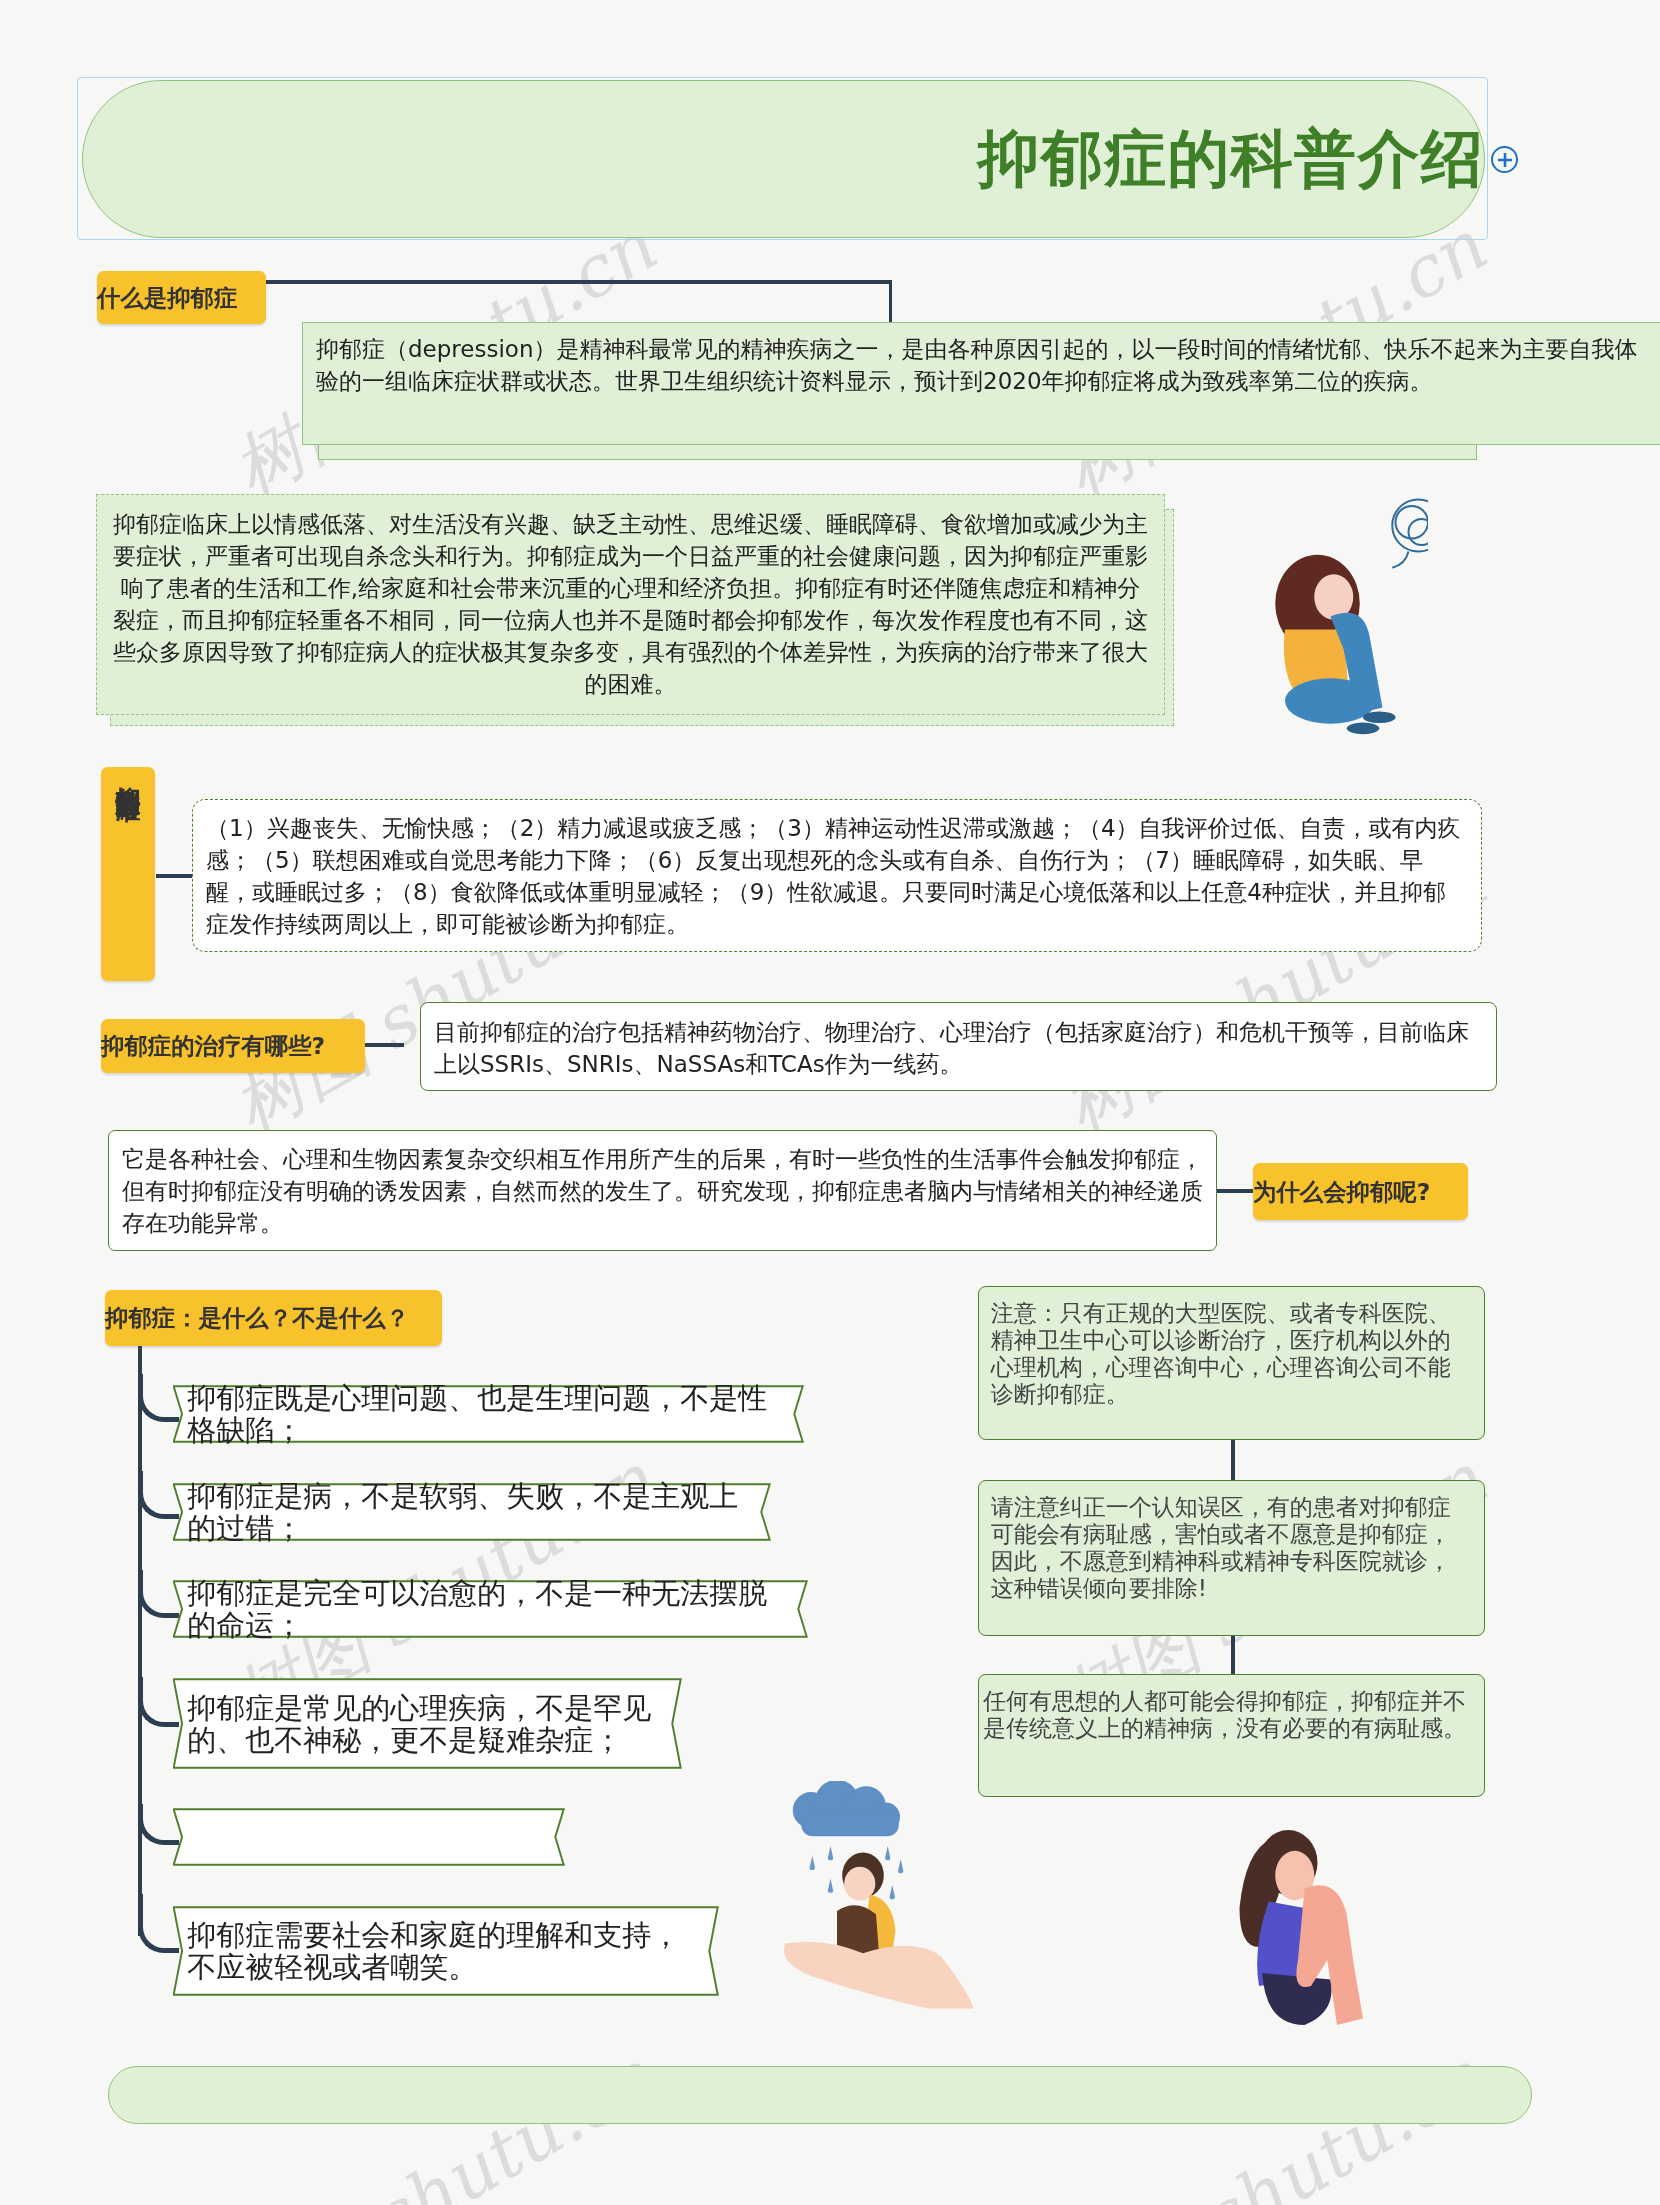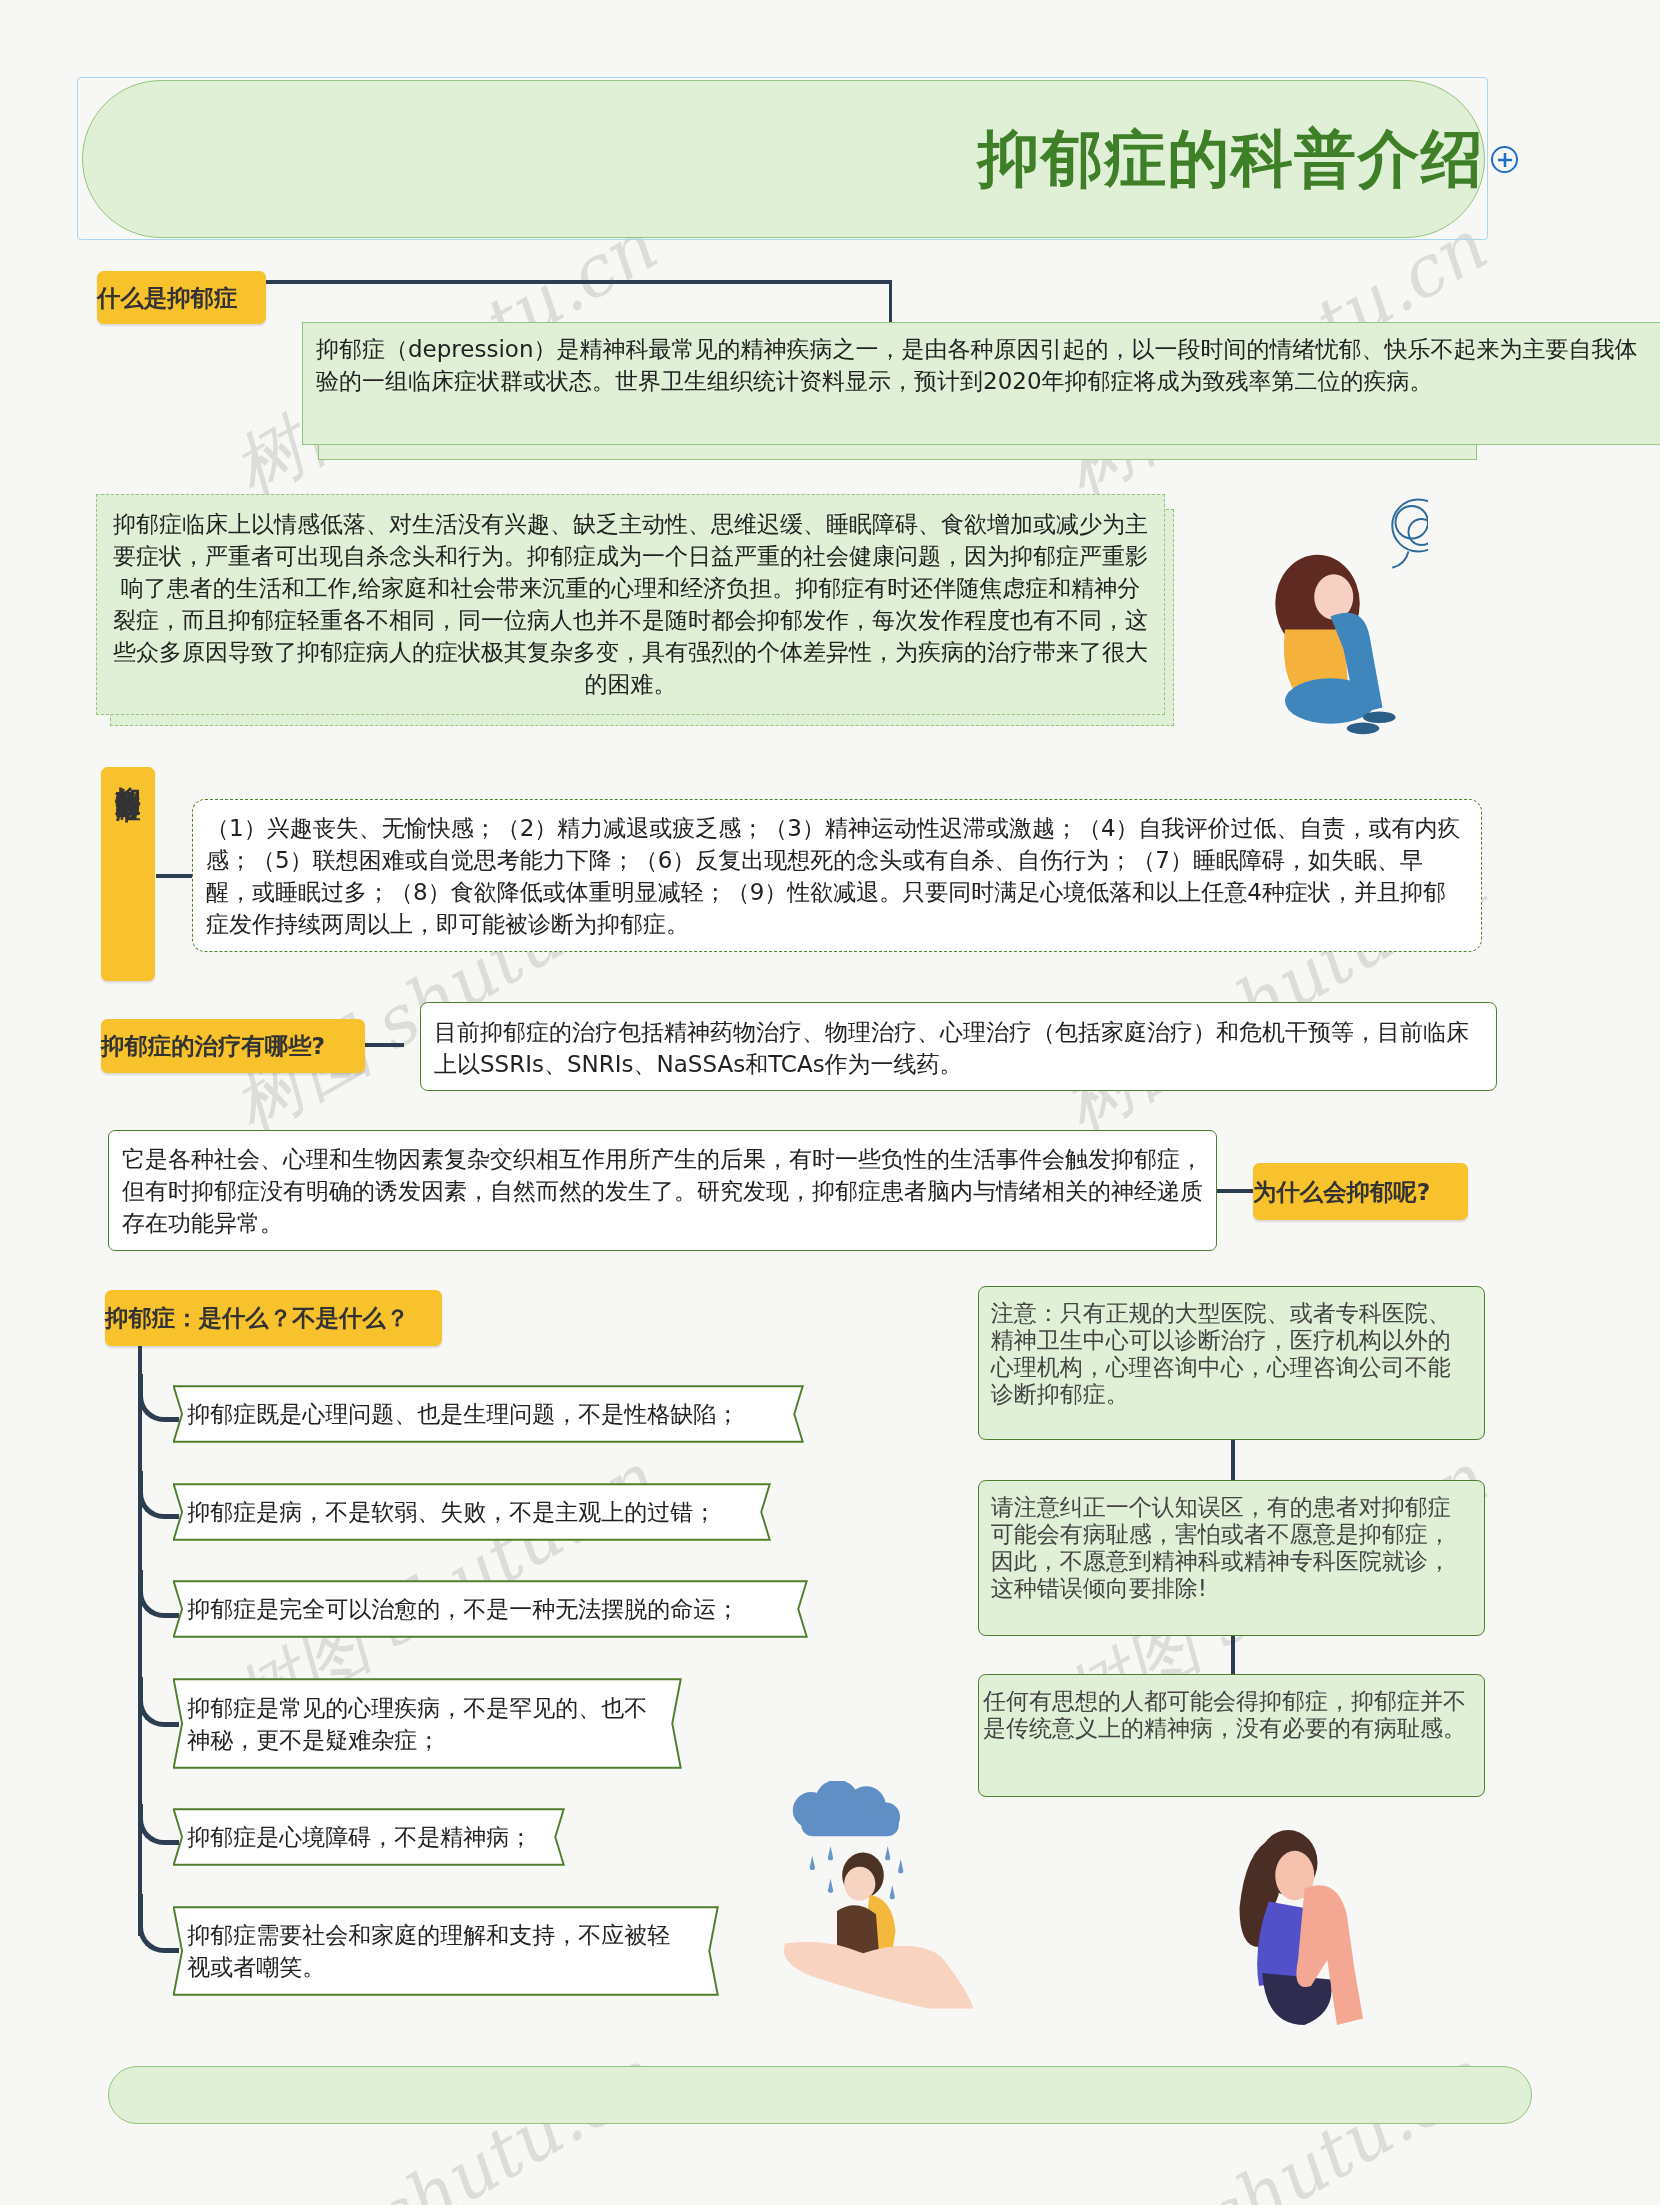--- a/index.html
+++ b/index.html
@@ -38,21 +38,21 @@
   .greenbox-dash { background:#dff0d6; border:1.9px dashed #93c47d; }
   .whitebox { background:#fff; border:1.9px solid #4f7f2d; border-radius:7.8px; }
   .whitebox-dash { background:#fff; border:1.9px dashed #4f7f2d; border-radius:13px; }
   .note { background:#dff0d6; border:1.9px solid #4f7f2d; border-radius:7.8px; }
   .txt { font-size:23px; line-height:32px; color:#222; }
   .txt-grey { font-size:23px; line-height:27px; color:#444; }
   .line { background:#2d3e50; position:absolute; }
   
   .banner { position:absolute; }
   .banner svg { position:absolute; left:0; top:0; }
-  .banner .btext { position:absolute; left:14.3px; top:0; right:26px; bottom:0; display:flex; align-items:center; font-size:23px; line-height:32px; color:#222; }
+  .banner .btext { position:absolute; left:14.3px; top:0; right:26px; bottom:0; display:flex; align-items:center; font-size:29px; line-height:32px; color:#222; }
   .bracket { position:absolute; border-left:5.2px solid #2d3e50; border-bottom:5.2px solid #2d3e50; border-bottom-left-radius:26px; }
 </style>
 </head>
 <body>
 
 <div class="watermark" style="left:208px;top:311px;">树图 shutu.cn</div>
 <div class="watermark" style="left:1038px;top:311px;">树图 shutu.cn</div>
 <div class="watermark" style="left:208px;top:947px;">树图 shutu.cn</div>
 <div class="watermark" style="left:1038px;top:947px;">树图 shutu.cn</div>
 <div class="watermark" style="left:208px;top:1544px;">树图 shutu.cn</div>
@@ -164,21 +164,20 @@
   <svg width="509" height="91" viewBox="0 0 784 140" preserveAspectRatio="none">
       <path d="M1 2 L782 2 L769 70 L782 138 L1 138 L14 70 Z" fill="#fff" stroke="#4f7f2d" stroke-width="3"></path>
     </svg>
   <div class="btext">抑郁症是常见的心理疾病，不是罕见的、也不神秘，更不是疑难杂症；</div>
 </div>
 
 <div class="banner" style="left:173px;top:1808px;width:392px;height:58px;">
   <svg width="392" height="58" viewBox="0 0 604 90" preserveAspectRatio="none">
       <path d="M1 2 L602 2 L589 45 L602 88 L1 88 L14 45 Z" fill="#fff" stroke="#4f7f2d" stroke-width="3"></path>
     </svg>
-  <div class="btext">抑郁症是心境障碍，不是精神病；</div>
 </div>
 
 <div class="banner" style="left:173px;top:1906px;width:546px;height:90px;">
   <svg width="546" height="90" viewBox="0 0 842 138" preserveAspectRatio="none">
       <path d="M1 2 L840 2 L827 69 L840 136 L1 136 L14 69 Z" fill="#fff" stroke="#4f7f2d" stroke-width="3"></path>
     </svg>
   <div class="btext">抑郁症需要社会和家庭的理解和支持，不应被轻视或者嘲笑。</div>
 </div>
 
 <div class="abs" style="left:772px;top:1781px;width:208px;height:234px;">

